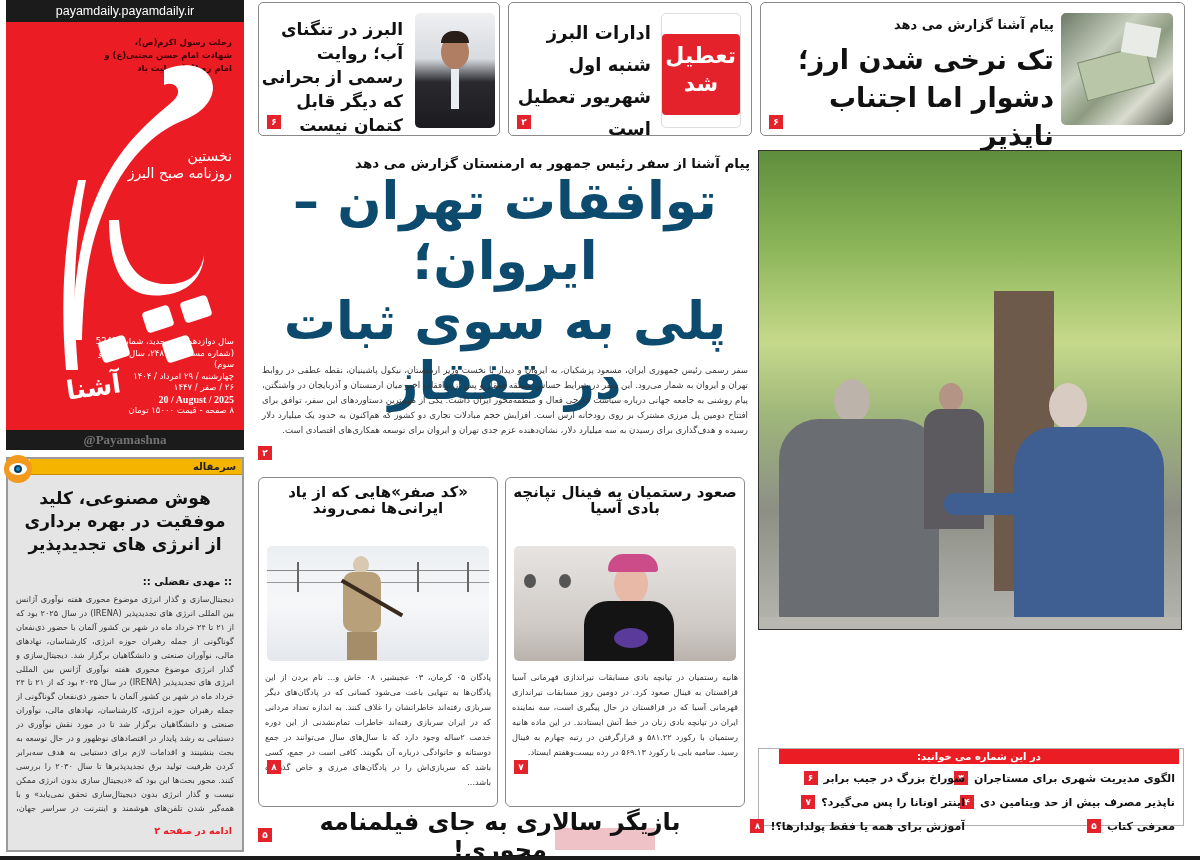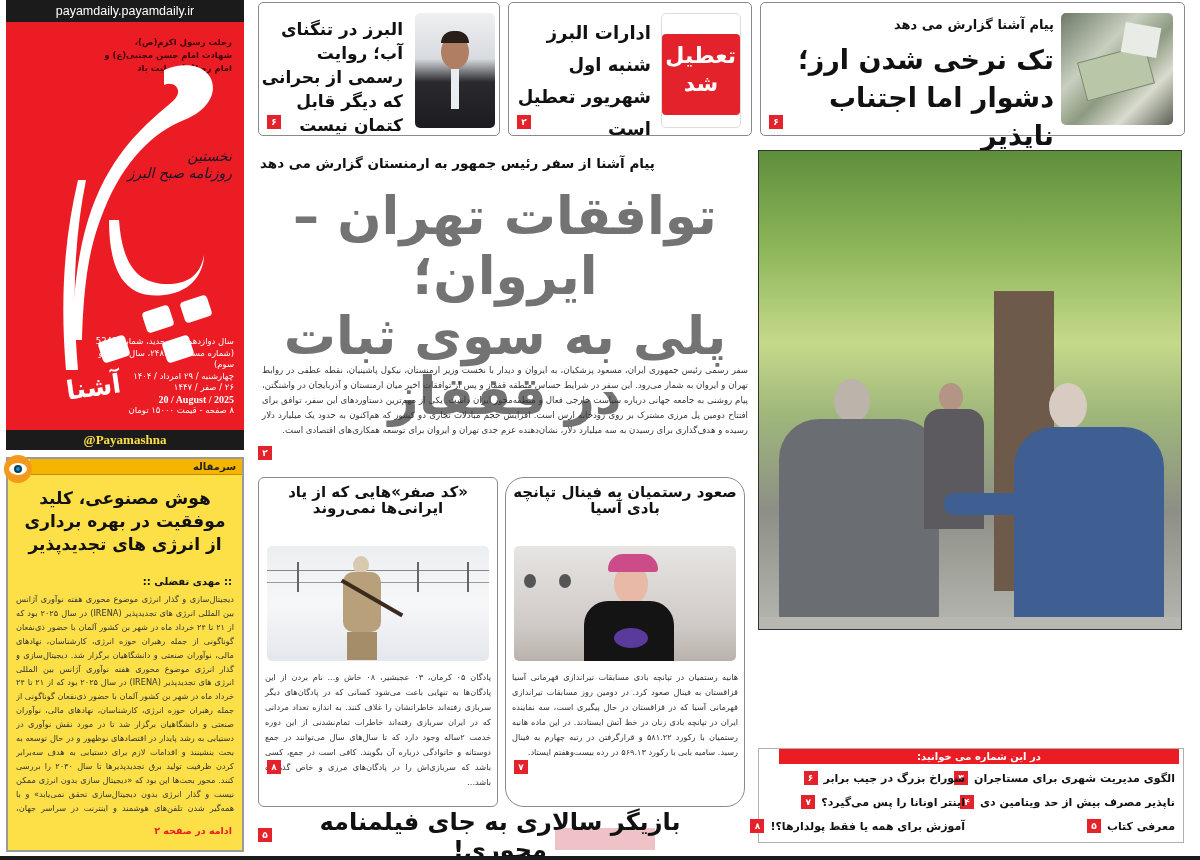--- a/index.html
+++ b/index.html
@@ -5,61 +5,61 @@
   * { box-sizing: border-box; margin: 0; padding: 0; }
   html, body { width: 1200px; height: 860px; overflow: hidden; background: #ffffff; }
   body { font-family: "DejaVu Sans", sans-serif; color: #111; position: relative; }
   .rtl { direction: rtl; }
 
   
   .masthead { position: absolute; left: 6px; top: 0; width: 238px; height: 450px; background: #ec1c24; }
   .url-bar { position: absolute; left: 0; top: 0; width: 238px; height: 22px; background: #1b1b1b; color: #fff; font-size: 12.5px; text-align: center; line-height: 22px; font-family: "Liberation Sans", sans-serif; }
   .mourning { position: absolute; right: 12px; top: 36px; width: 130px; font-size: 8.5px; line-height: 13px; color: #3a0000; font-weight: bold; text-align: right; }
   .logo-big { position: absolute; left: 8px; top: 40px; width: 215px; height: 340px; }
-  .tagline { position: absolute; right: 12px; top: 148px; font-size: 14px; color: #0f172a; text-align: right; line-height: 17px; font-style: italic; }
+  .tagline { position: absolute; right: 12px; top: 148px; font-size: 14px; color: #ffffff; text-align: right; line-height: 17px; }
   .issue-info { position: absolute; right: 10px; top: 336px; width: 140px; font-size: 8.5px; line-height: 11.5px; color: #fff; text-align: right; }
   .issue-info .en { font-family: "Liberation Serif", serif; font-weight: bold; font-size: 10px; direction: ltr; }
-  .social-bar { position: absolute; left: 6px; top: 430px; width: 238px; height: 20px; background: #1b1b1b; color: #fde047; font-family: "Liberation Serif", serif; font-weight: bold; font-size: 13px; text-align: center; line-height: 20px; }
-
-  
-  .editorial { position: absolute; left: 6px; top: 457px; width: 238px; height: 395px; border: 2px solid #9a9a9a; background: #fde047; }
+  .social-bar { position: absolute; left: 6px; top: 430px; width: 238px; height: 20px; background: #1b1b1b; color: #737373; font-family: "Liberation Serif", serif; font-weight: bold; font-size: 13px; text-align: center; line-height: 20px; }
+
+  
+  .editorial { position: absolute; left: 6px; top: 457px; width: 238px; height: 395px; border: 2px solid #9a9a9a; background: #e5e5e5; }
   .ed-header { position: absolute; left: 22px; top: 0; right: 0; height: 16px; background: #f5b400; border-bottom: 1px solid #c48c00; font-size: 10px; font-weight: bold; text-align: right; padding-right: 6px; line-height: 16px; color: #222; }
   .eye-icon { position: absolute; left: -4px; top: -4px; width: 28px; height: 28px; border-radius: 50%; background: #f39a1e; display: flex; align-items: center; justify-content: center; }
   .eye-icon .w { width: 18px; height: 12px; border-radius: 50%; background: #fff; display: flex; align-items: center; justify-content: center; }
   .eye-icon .p { width: 8px; height: 8px; border-radius: 50%; background: #1a8fc4; border: 2px solid #0c3c5a; }
   .ed-title { position: absolute; left: 8px; right: 8px; top: 28px; font-size: 17px; font-weight: bold; line-height: 23px; text-align: center; }
   .ed-author { position: absolute; right: 10px; top: 117px; font-size: 10px; font-weight: bold; }
   .ed-body { position: absolute; left: 8px; right: 8px; top: 134px; font-size: 8.2px; line-height: 13.9px; text-align: justify; color: #333; }
   .ed-continue { position: absolute; right: 10px; top: 358px; font-size: 9.5px; color: #ec1c24; font-weight: bold; margin-top: 8px; }
 
   
   .top-box { position: absolute; top: 2px; height: 134px; border: 1.5px solid #8a8a8a; border-radius: 5px; background: #fff; }
   .badge { position: absolute; width: 14px; height: 14px; background: #e3222b; color: #fff; font-size: 9px; font-weight: bold; text-align: center; line-height: 14px; }
   .tb-title { position: absolute; font-weight: bold; text-align: right; color: #111; }
 
   .photo { position: absolute; border-radius: 5px; overflow: hidden; }
 
   
-  .kicker { position: absolute; left: 260px; width: 490px; top: 155px; font-size: 13.5px; font-weight: bold; text-align: left; }
-  .headline { position: absolute; left: 258px; width: 494px; top: 186px; font-size: 52px; font-weight: bold; line-height: 60px; text-align: center; letter-spacing: -1px; color: #737373; }
+  .kicker { position: absolute; left: 260px; width: 490px; top: 155px; font-size: 13.5px; font-weight: bold; text-align: right; }
+  .headline { position: absolute; left: 258px; width: 494px; top: 171px; font-size: 52px; font-weight: bold; line-height: 60px; text-align: center; letter-spacing: -1px; color: #0c4a6e; }
   .lead { position: absolute; left: 262px; width: 486px; top: 363px; font-size: 8.6px; line-height: 15px; text-align: justify; color: #333; }
 
   
   .mid-box { position: absolute; top: 477px; height: 330px; border: 1.5px solid #8a8a8a; border-radius: 6px; background: #fff; }
   .mid-title { position: absolute; left: 6px; right: 6px; top: 6px; font-size: 15px; font-weight: bold; line-height: 16px; text-align: center; }
   .mid-body { position: absolute; left: 6px; right: 6px; top: 192px; font-size: 8.2px; line-height: 15px; text-align: justify; color: #333; }
 
   .bottom-hl { position: absolute; left: 300px; width: 400px; top: 808px; font-size: 24px; font-weight: bold; text-align: center; }
   .bottom-tag { position: absolute; left: 555px; top: 828px; width: 100px; height: 22px; background: rgba(220,120,130,0.45); }
 
   
   .pension { position: absolute; left: 758px; top: 150px; width: 424px; height: 480px; border: 1.5px solid #333; overflow: hidden; }
   .pension-title { position: absolute; left: 10px; right: 10px; top: 478px; font-size: 29px; font-weight: bold; line-height: 38px; text-align: center; color: #111; text-shadow: 0 0 3px #fff, 0 0 3px #fff, 0 0 6px #fff; }
 
-  .in-issue { position: absolute; left: 758px; top: 748px; width: 426px; height: 95px; border: 1px solid #b0b0b0; }
+  .in-issue { position: absolute; left: 758px; top: 748px; width: 426px; height: 78px; border: 1px solid #b0b0b0; }
   .in-issue-bar { position: absolute; left: 20px; top: 0; width: 400px; height: 15px; background: #ec1c24; color: #fff; font-size: 10px; font-weight: bold; text-align: center; line-height: 15px; }
   .ii-item { position: absolute; font-size: 11px; font-weight: bold; text-align: right; display: flex; flex-direction: row-reverse; align-items: center; gap: 6px; white-space: nowrap; }
   .ii-item .badge { position: static; }
 
   .bottom-rule { position: absolute; left: 0; top: 856px; width: 1200px; height: 4px; background: #1b1b1b; }
 </style>
 </head>
 <body>
 
 <div class="masthead">
@@ -138,21 +138,21 @@
 </div>
 
 <div class="kicker rtl">پیام آشنا از سفر رئیس جمهور به ارمنستان گزارش می دهد</div>
 <div class="headline rtl">
   <div>توافقات تهران – ایروان؛</div>
   <div>پلی به سوی ثبات در قفقاز</div>
 </div>
 <div class="lead rtl">سفر رسمی رئیس جمهوری ایران، مسعود پزشکیان، به ایروان و دیدار با نخست وزیر ارمنستان، نیکول پاشینیان، نقطه عطفی در روابط تهران و ایروان به شمار می‌رود. این سفر در شرایط حساس منطقه قفقاز و پس از توافقات اخیر میان ارمنستان و آذربایجان در واشنگتن، پیام روشنی به جامعه جهانی درباره سیاست خارجی فعال و منطقه‌محور ایران داشت. یکی از مهم‌ترین دستاوردهای این سفر، توافق برای افتتاح دومین پل مرزی مشترک بر روی رودخانه ارس است. افزایش حجم مبادلات تجاری دو کشور که هم‌اکنون به حدود یک میلیارد دلار رسیده و هدف‌گذاری برای رسیدن به سه میلیارد دلار، نشان‌دهنده عزم جدی تهران و ایروان برای توسعه همکاری‌های اقتصادی است.</div>
 <div class="badge" style="left:258px; top:446px;">۲</div>
 
-<div class="mid-box" style="left:505px; width:240px;border-radius:19px;">
+<div class="mid-box" style="left:505px; width:240px;">
   <div class="mid-title rtl">صعود رستمیان به فینال تپانچه بادی آسیا</div>
   <div class="photo" style="left:8px; top:68px; width:222px; height:115px; background:linear-gradient(180deg,#e7e4e2 0%,#cfcac6 70%,#b9b2ac 100%);">
     <div style="position:absolute; left:10px; top:28px; width:12px; height:14px; border-radius:50%; background:#555;"></div>
     <div style="position:absolute; left:45px; top:28px; width:12px; height:14px; border-radius:50%; background:#555;"></div>
     <div style="position:absolute; left:100px; top:18px; width:34px; height:40px; border-radius:50%; background:#e7b9a6;"></div>
     <div style="position:absolute; left:94px; top:8px; width:50px; height:18px; border-radius:20px 20px 4px 4px; background:#cc4c8a;"></div>
     <div style="position:absolute; left:70px; top:55px; width:90px; height:70px; border-radius:24px 24px 0 0; background:#141414;"></div>
     <div style="position:absolute; left:100px; top:82px; width:34px; height:20px; border-radius:50%; background:#5a3a9a;"></div>
   </div>
   <div class="mid-body rtl">هانیه رستمیان در تپانچه بادی مسابقات تیراندازی قهرمانی آسیا قزاقستان به فینال صعود کرد. در دومین روز مسابقات تیراندازی قهرمانی آسیا که در قزاقستان در حال پیگیری است، سه نماینده ایران در تپانچه بادی زنان در خط آتش ایستادند. در این ماده هانیه رستمیان با رکورد ۵۸۱.۲۲ و قرارگرفتن در رتبه چهارم به فینال رسید. سامیه بابی با رکورد ۵۶۹.۱۳ در رده بیست‌وهفتم ایستاد.</div>

